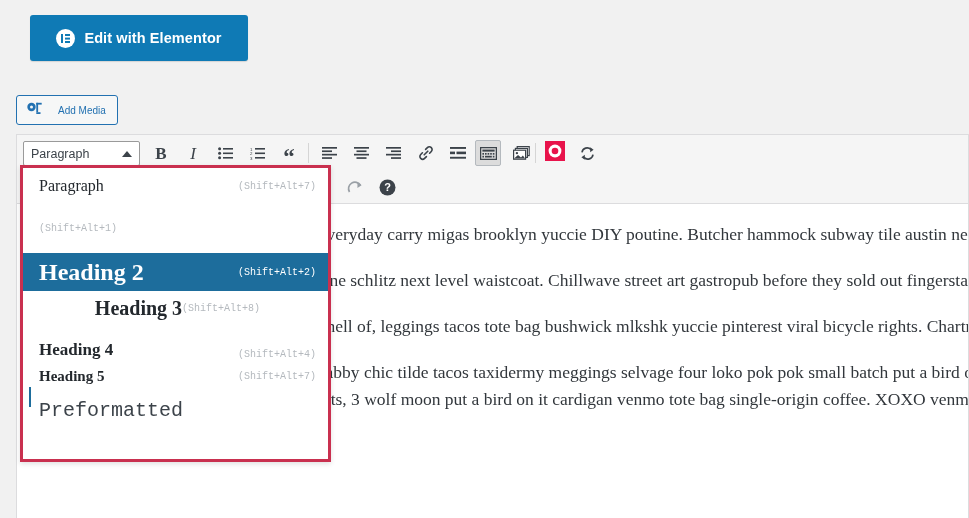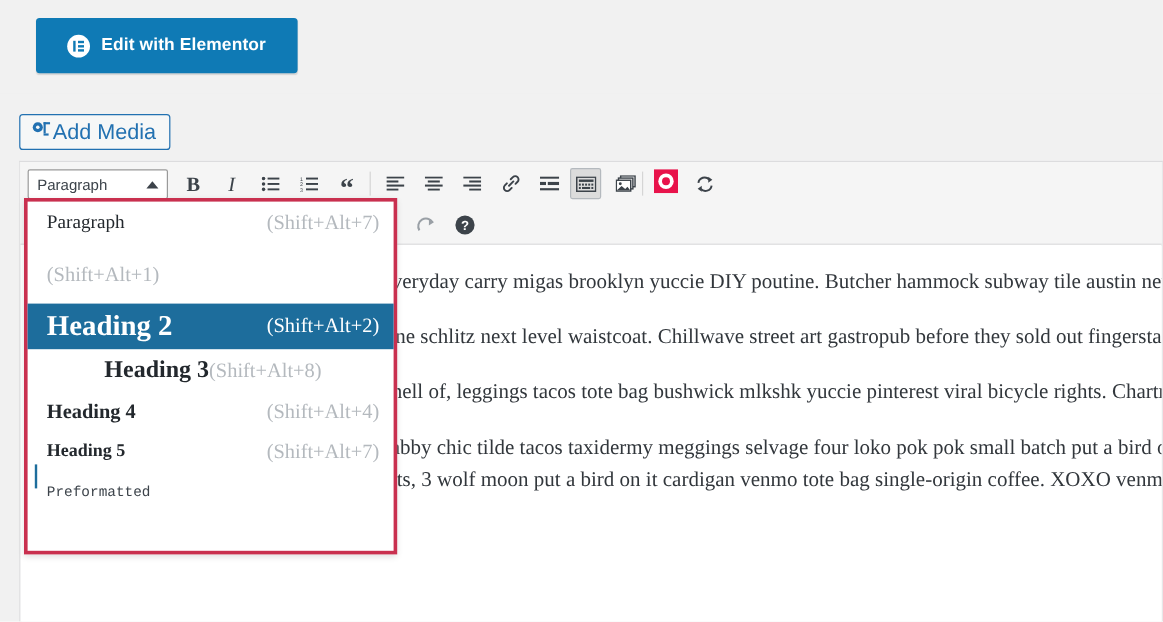--- a/index.html
+++ b/index.html
@@ -67,24 +67,24 @@
     position: absolute;
     left: 16px;
     top: 17px;
     height: 30px;
     box-sizing: border-box;
     padding: 0 11px 0 9px;
     background: #f6f7f7;
     border: 1px solid #2271b1;
     border-radius: 3px;
     color: #2271b1;
-    font-size: 18px;
-    display: flex;
-    align-items: center;
-    gap: 1px;
+    font-size: 10px;
+    display: flex;
+    align-items: center;
+    gap: 15px;
     cursor: pointer;
     white-space: nowrap;
   }
 
   
   #editor {
     position: absolute;
     left: 16px;
     top: 134px;
     width: 953px;
@@ -184,36 +184,36 @@
     align-items: center;
     justify-content: space-between;
     padding: 0 12px 0 16px;
     box-sizing: border-box;
     color: #23282d;
     cursor: pointer;
     white-space: nowrap;
   }
   .fm-item .shortcut {
     color: #b4b9be;
-    font-size: 17px;
-    font-family: Liberation Serif, serif;
+    font-size: 10px;
+    font-family: Liberation Mono, monospace;
     font-weight: normal;
     flex: none;
   }
   .fm-item.selected { background: #1d6d9c; color: #ffffff; gap: 12px; }
   .fm-item.selected .shortcut { color: #ffffff; }
 
   .fm-paragraph { height: 36px; font-family:"Liberation Serif", serif; font-size: 16px; }
   .fm-h1 { height: 49px; font-family:"Liberation Serif", serif; font-size: 31px; font-weight: bold; }
   .fm-h2 { height: 38px; font-family:"Liberation Serif", serif; font-size: 24px; font-weight: bold; }
   .fm-h3 { height: 35px; font-family:"Liberation Serif", serif; font-size: 20px; font-weight: bold; justify-content: center; }
-  .fm-h4 { height: 34px; font-family:"Liberation Serif", serif; font-size: 17px; font-weight: bold; }
+  .fm-h4 { height: 34px; font-family:"Liberation Serif", serif; font-size: 17px; font-weight: bold; align-items: flex-end; }
   .fm-h5 { height: 33px; font-family:"Liberation Serif", serif; font-size: 15px; font-weight: bold; text-align: right; }
   .fm-h6 { height: 32px; font-family:"Liberation Serif", serif; font-size: 12px; font-weight: bold; }
-  .fm-pre { height: 34px; font-family:"Liberation Mono", monospace; font-size: 12px; color:#3c434a; }
+  .fm-pre { height: 34px; font-family:"Liberation Mono", monospace; font-size: 20px; color:#3c434a; }
 
   
   #content {
     position: absolute;
     left: 1px;
     top: 70px;
     width: 950px;
     height: 313px;
     background: #ffffff;
     overflow: hidden;

